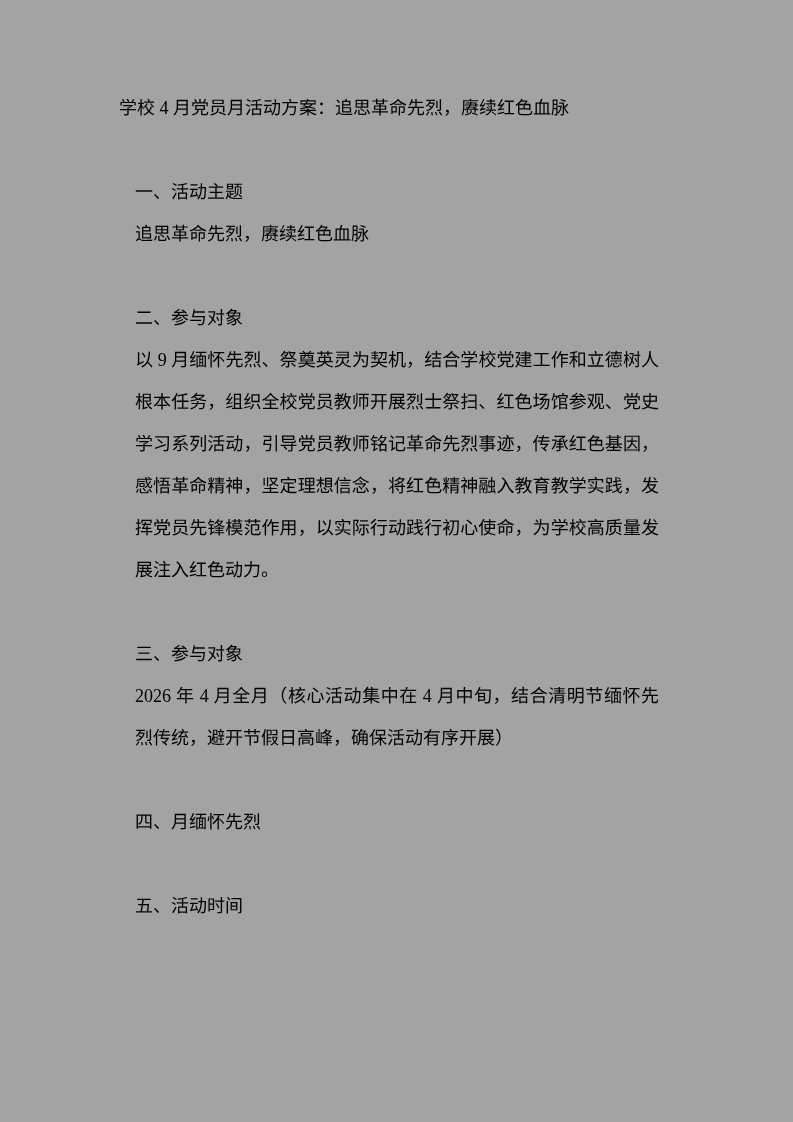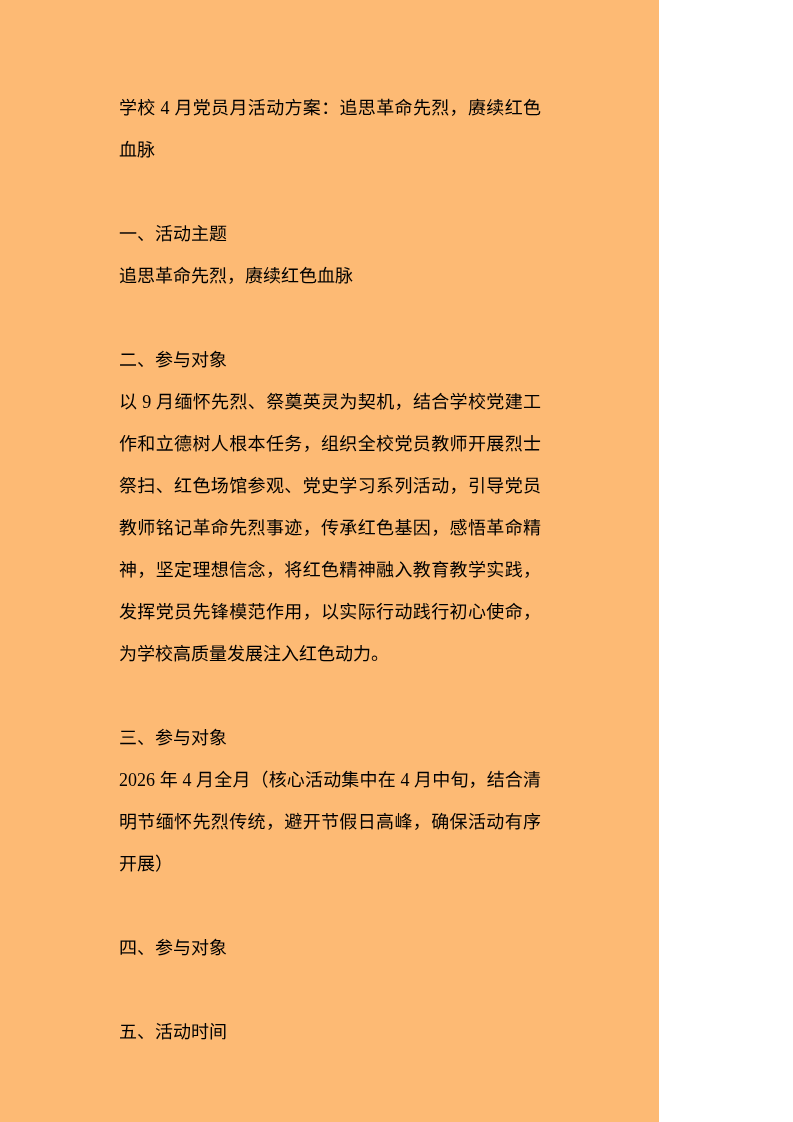--- a/index.html
+++ b/index.html
@@ -9,42 +9,42 @@
   }
   body {
     width: 793px;
     height: 1122px;
     overflow: hidden;
     font-family: "Liberation Serif", "DejaVu Serif", serif;
     color: #000000;
   }
   .page {
     box-sizing: border-box;
-    width: 659px;
+    width: 793px;
     height: 1122px;
-    background: #fdba74;
+    background: #a3a3a3;
     padding: 87px 118px 0 119px;
   }
   .doc-title,
   .doc-heading,
   .doc-body {
     margin: 0;
     font-size: 18px;
     line-height: 42px;
     font-weight: normal;
     color: #000000;
     text-align: justify;
     text-justify: inter-ideograph;
     word-break: break-all;
   }
   .doc-heading {
     margin-top: 42px; 
   }
   .section {
-    margin: 0;
+    margin: 16px;
     padding: 0;
   }
 </style>
 </head>
 <body>
 
 <div class="page">
 
   <p class="doc-title">学校 4 月党员月活动方案：追思革命先烈，赓续红色血脉</p>
 
@@ -57,20 +57,20 @@
     <p class="doc-heading">二、参与对象</p>
     <p class="doc-body">以 9 月缅怀先烈、祭奠英灵为契机，结合学校党建工作和立德树人根本任务，组织全校党员教师开展烈士祭扫、红色场馆参观、党史学习系列活动，引导党员教师铭记革命先烈事迹，传承红色基因，感悟革命精神，坚定理想信念，将红色精神融入教育教学实践，发挥党员先锋模范作用，以实际行动践行初心使命，为学校高质量发展注入红色动力。</p>
   </div>
 
   <div class="section">
     <p class="doc-heading">三、参与对象</p>
     <p class="doc-body">2026 年 4 月全月（核心活动集中在 4 月中旬，结合清明节缅怀先烈传统，避开节假日高峰，确保活动有序开展）</p>
   </div>
 
   <div class="section">
-    <p class="doc-heading">四、参与对象</p>
+    <p class="doc-heading">四、月缅怀先烈</p>
   </div>
 
   <div class="section">
     <p class="doc-heading">五、活动时间</p>
   </div>
 
 </div>
 
 </body></html>

